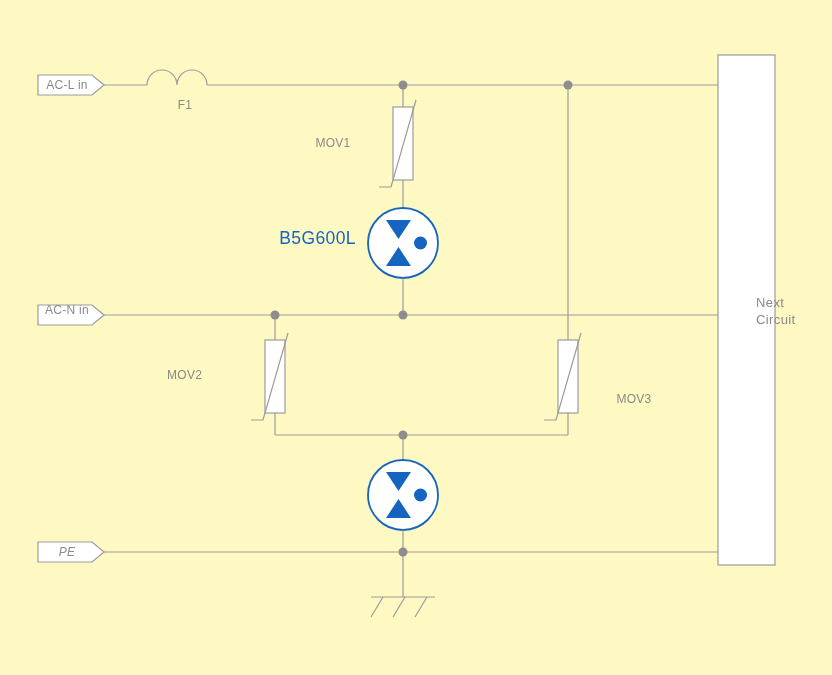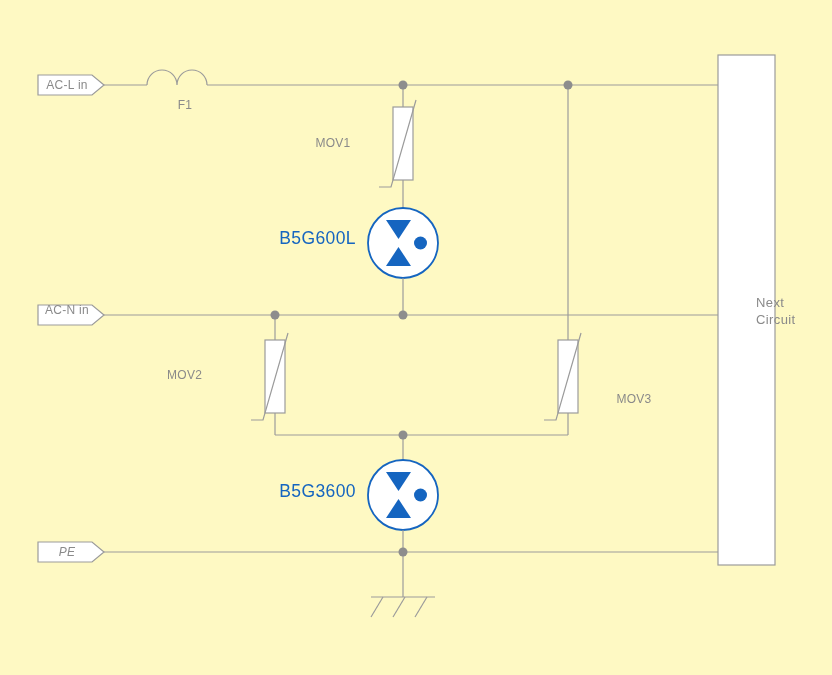--- a/index.html
+++ b/index.html
@@ -132,17 +132,16 @@
   <div class="tag-label" style="left:38px;top:300px;">AC-N in</div>
   <div class="tag-label" style="left:38px;top:542px;font-style:italic;">PE</div>
 
   <div class="label" style="left:165px;top:98px;width:40px;text-align:center;">F1</div>
 
   <div class="label" style="left:289px;top:136px;width:88px;text-align:center;">MOV1</div>
   <div class="label" style="left:167px;top:368px;width:88px;text-align:left;">MOV2</div>
   <div class="label" style="left:590px;top:368px;width:88px;text-align:center;margin-top:24px;">MOV3</div>
 
   <div class="label-blue" style="left:196px;top:228px;">B5G600L</div>
-  <div class="label-blue" style="left:196px;top:481px;">B5G3600</div>
 
   <div class="next-circuit">Next Circuit</div>
 
 </div>
 
 </body></html>

